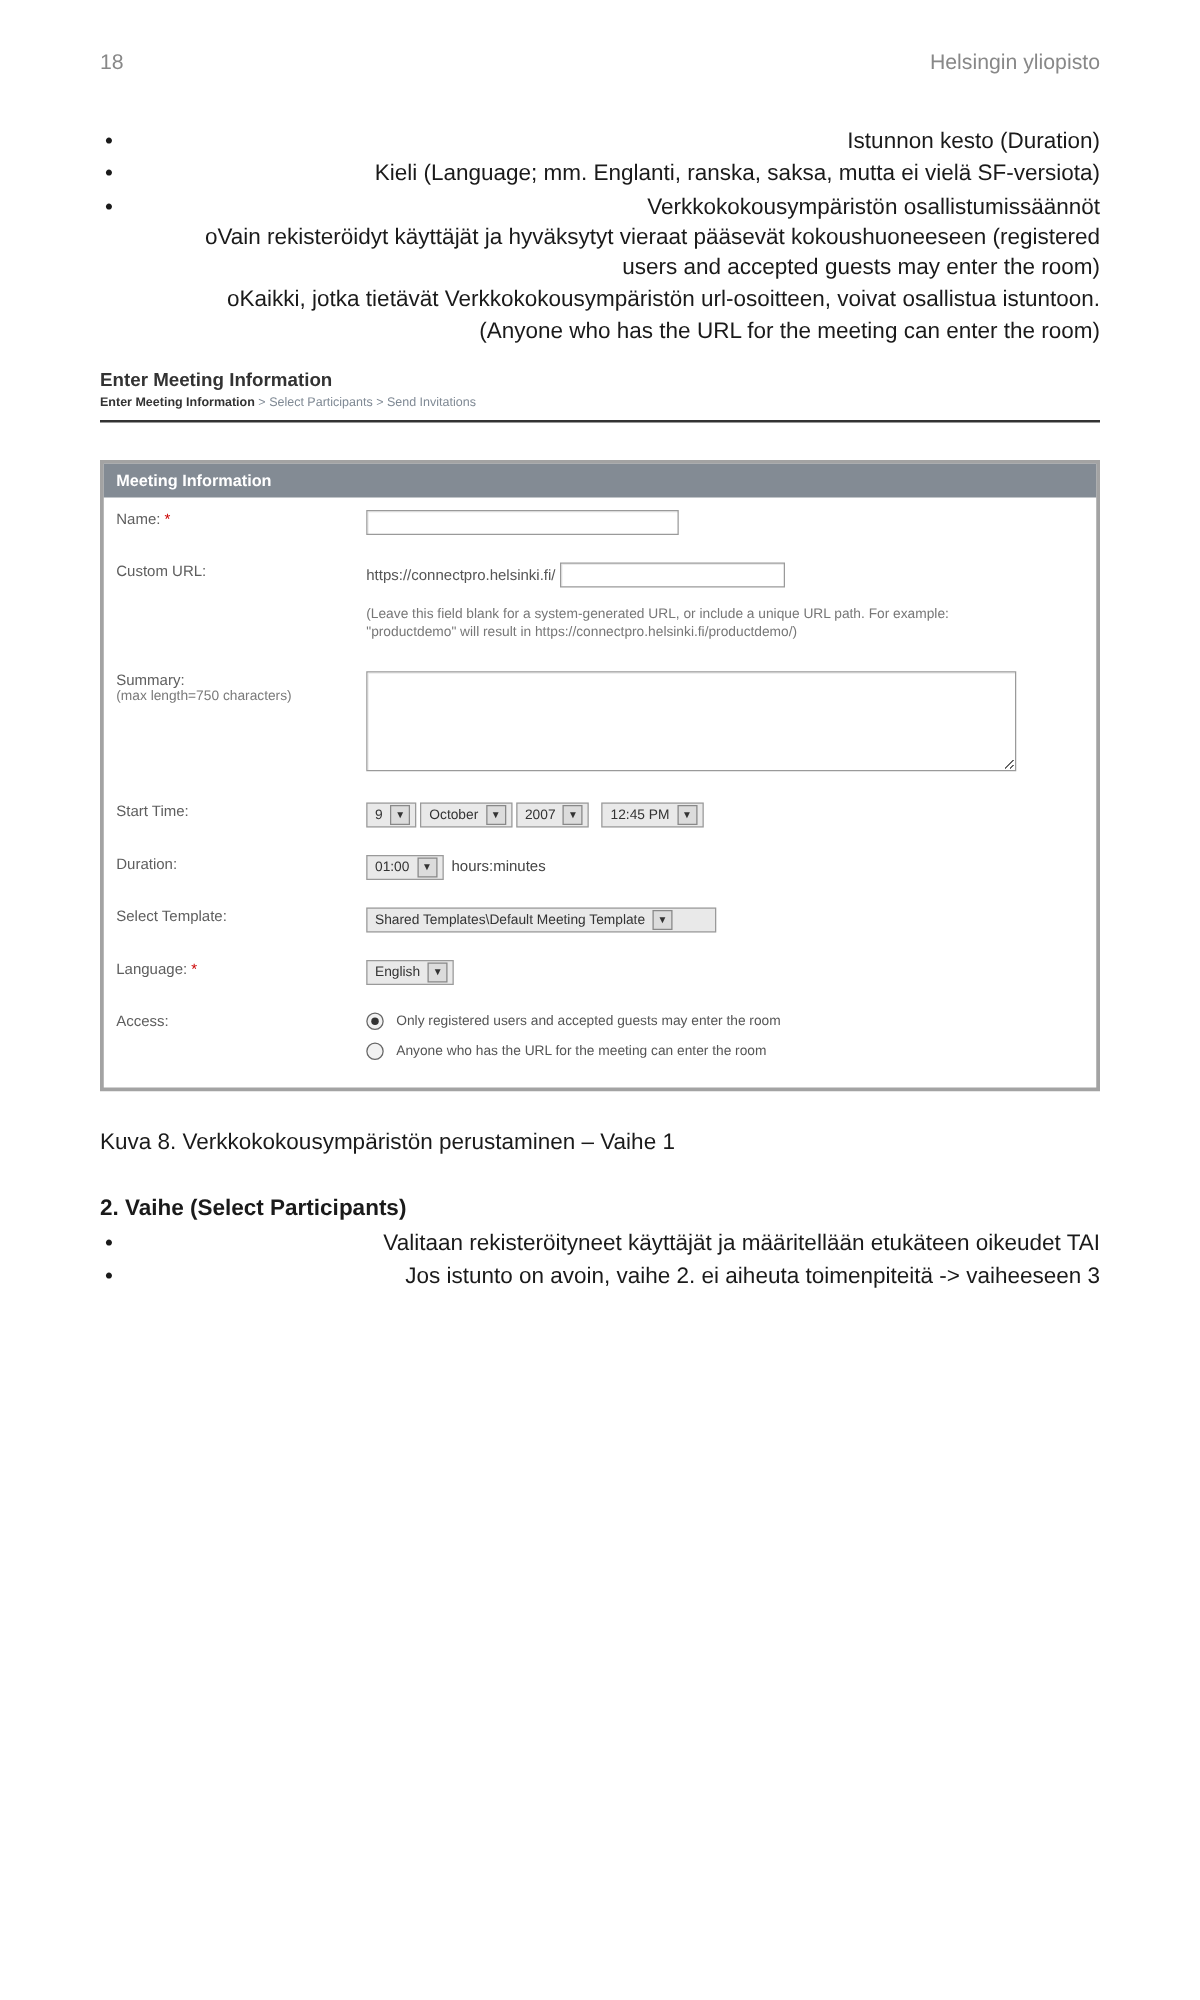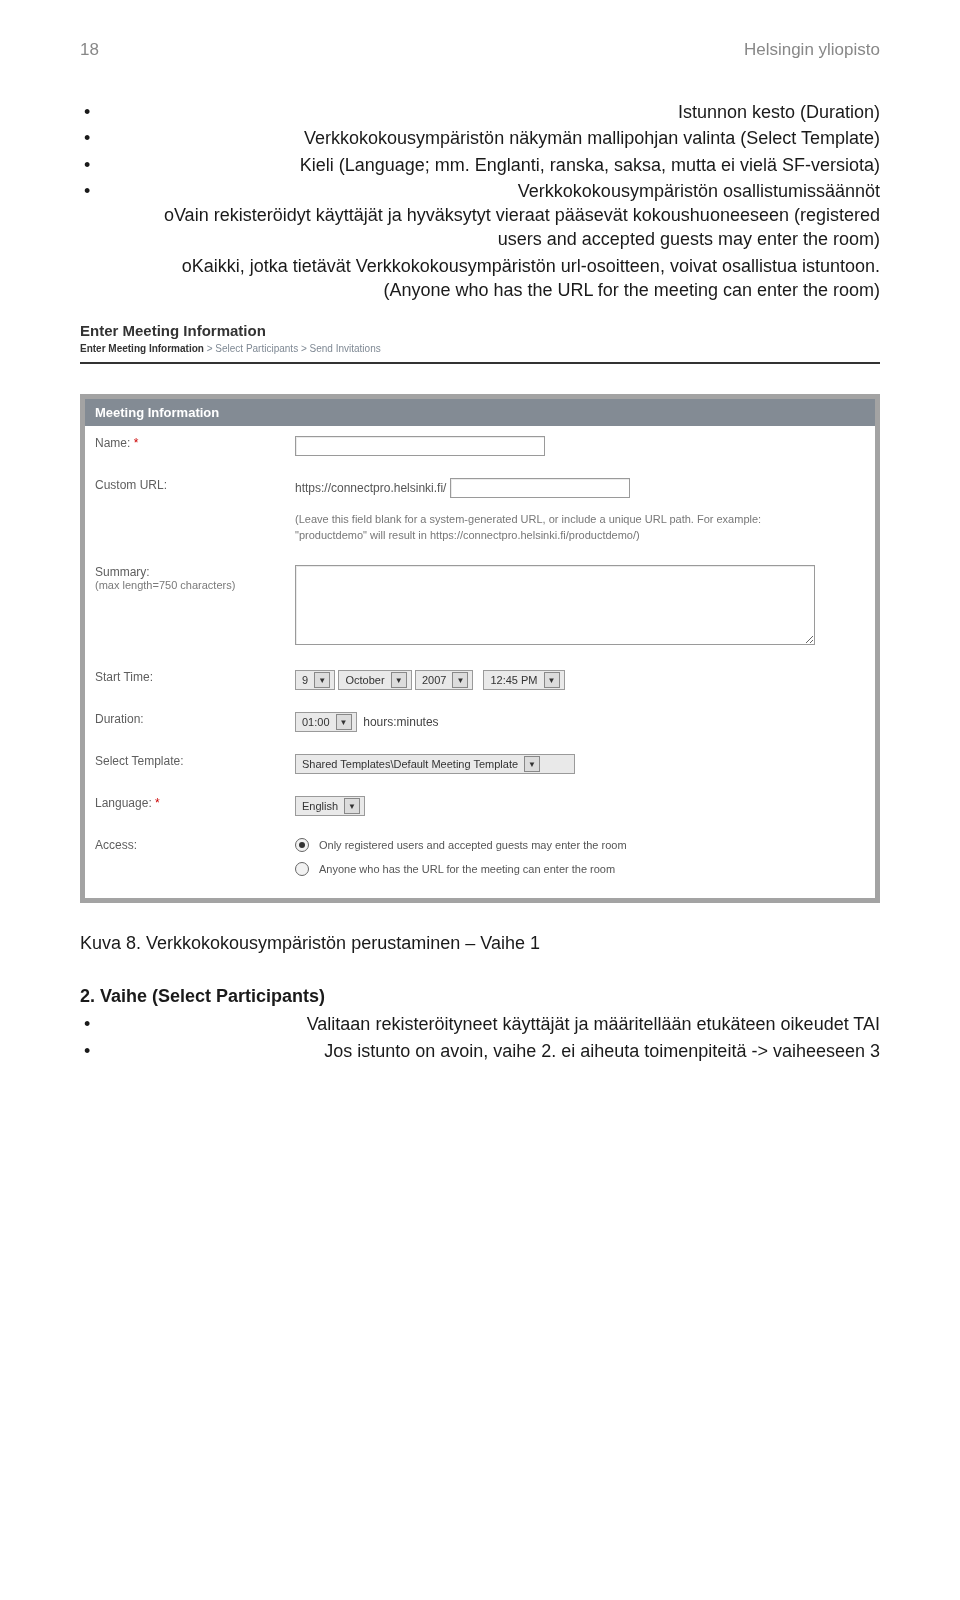--- a/index.html
+++ b/index.html
@@ -72,21 +72,21 @@
   }
   .sc-breadcrumb .active {
     color: #333;
     font-weight: bold;
   }
   .sc-rule {
     border-top: 2px solid #333;
     margin-bottom: 30px;
   }
   .sc-panel {
-    border: 5px solid #a3a3a3;
+    border: 3px solid #a3a3a3;
   }
   .sc-panel-header {
     background: #838b94;
     color: #fff;
     font-weight: bold;
     font-size: 13px;
     padding: 6px 10px;
   }
   .sc-row {
     display: flex;
@@ -198,21 +198,20 @@
 <div class="page">
 
   <div class="header-row">
     <span>18</span>
     <span>Helsingin yliopisto</span>
   </div>
 
   <div class="body-text">
     <ul class="bullet-list">
       <li>Istunnon kesto (Duration)</li>
-      <li>Verkkokokousympäristön näkymän mallipohjan valinta (Select Template)</li>
       <li>Kieli (Language; mm. Englanti, ranska, saksa, mutta ei vielä SF-versiota)</li>
       <li>
         <span>Verkkokokousympäristön osallistumissäännöt</span>
         <ul class="sub-list">
           <li><span class="o">o</span><span>Vain rekisteröidyt käyttäjät ja hyväksytyt vieraat pääsevät kokoushuoneeseen (registered users and accepted guests may enter the room)</span></li>
           <li><span class="o">o</span><span>Kaikki, jotka tietävät Verkkokokousympäristön url-osoitteen, voivat osallistua istuntoon. (Anyone who has the URL for the meeting can enter the room)</span></li>
         </ul>
       </li>
     </ul>
   </div>

